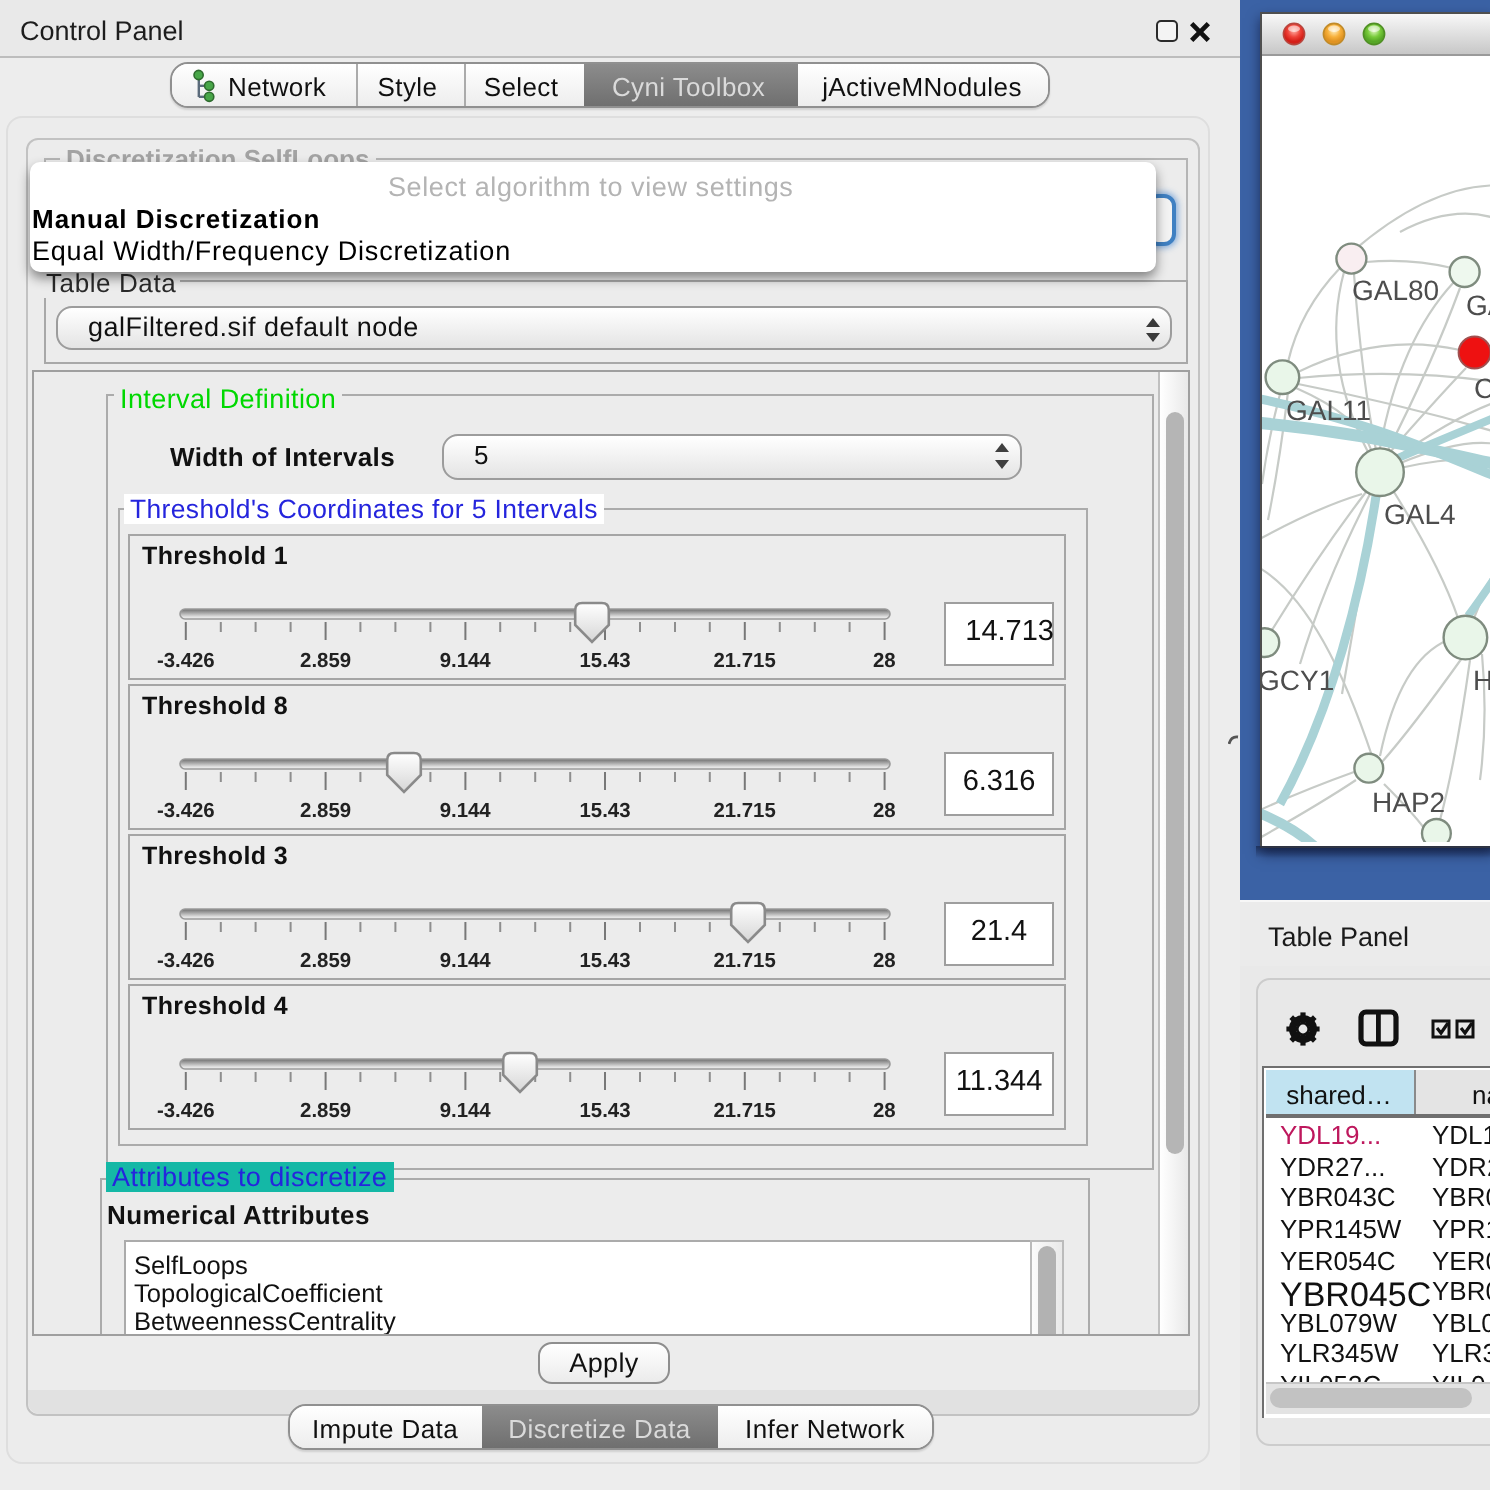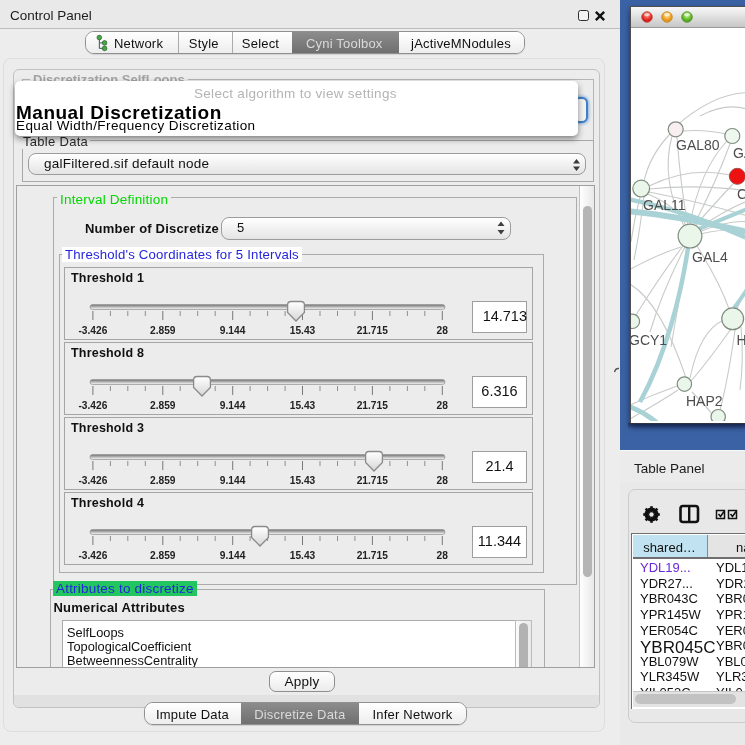--- a/index.html
+++ b/index.html
@@ -53,21 +53,21 @@
 <svg class="abs" style="left:570px;top:158px;" width="13" height="14">
     <path d="M6.5 1 L10 5.5 L3 5.5 Z M6.5 13 L10 8.5 L3 8.5 Z" fill="#3a3a3a"></path>
   </svg>
 
 <div class="abs" style="left:572.5px;top:97px;width:11px;height:22px;border:2.5px solid #3f80c2;border-radius:6px;background:#f3f3f3;box-shadow:0 0 3px 1px rgba(80,140,210,.65);"></div>
 
 <div class="abs" id="viewport" style="left:16px;top:185px;width:577px;height:481px;border:1px solid #9f9f9f;background:#ececec;overflow:hidden;">
 
   <div class="abs" style="left:36px;top:11px;width:522px;height:386px;border:1px solid #ababab;"></div>
   <div class="txt" style="left:40px;top:6px;font-size:13.5px;letter-spacing:0.2px;color:#00d800;background:#ececec;padding:0 3px;">Interval Definition</div>
-  <div class="txt" style="left:68px;top:34.5px;font-size:13px;letter-spacing:0.2px;font-weight:bold;color:#111;">Number of Discretize</div>
+  <div class="txt" style="left:68px;top:34.5px;font-size:13px;letter-spacing:0.2px;font-weight:bold;color:#111;">Width of Intervals</div>
   <div class="abs" style="left:204px;top:31px;width:288px;height:21px;border:1px solid #9c9c9c;border-radius:8px;background:linear-gradient(#ffffff,#e4e4e4);"></div>
   <div class="txt" style="left:220px;top:34px;font-size:13px;color:#111;">5</div>
   <svg class="abs" style="left:478px;top:35px;" width="12" height="14">
       <path d="M6 0.5 L9.5 5 L2.5 5 Z M6 13.5 L9.5 9 L2.5 9 Z" fill="#3f3f3f"></path>
     </svg>
 
   <div class="abs" style="left:42px;top:68px;width:483px;height:317px;border:1px solid #ababab;"></div>
   <div class="txt" style="left:45px;top:61px;font-size:13.2px;letter-spacing:0.2px;color:#2525dd;background:#ffffff;padding:0 3px;">Threshold's Coordinates for 5 Intervals</div>
   <div class="abs" style="left:47px;top:81px;width:467px;height:71px;border:1px solid #a5a5a5;background:#ececec;"></div>
 <div class="txt" style="left:54px;top:84.5px;font-size:12.5px;letter-spacing:0.2px;font-weight:bold;color:#111;">Threshold 1</div>
@@ -252,36 +252,36 @@
       <text x="168.6" y="66.5" font-size="10.2" font-weight="bold" fill="#222" text-anchor="middle" font-family="Liberation Sans">9.144</text>
       <text x="238.5" y="66.5" font-size="10.2" font-weight="bold" fill="#222" text-anchor="middle" font-family="Liberation Sans">15.43</text>
       <text x="308.3" y="66.5" font-size="10.2" font-weight="bold" fill="#222" text-anchor="middle" font-family="Liberation Sans">21.715</text>
       <text x="378.2" y="66.5" font-size="10.2" font-weight="bold" fill="#222" text-anchor="middle" font-family="Liberation Sans">28</text>
 <path d="M 187.6 38 q0,-3.5 3.5,-3.5 h9.8 q3.5,0 3.5,3.5 v7.5 l-8.4,8.5 l-8.4,-8.5 z" fill="url(#thg)" stroke="#8a8a8a" stroke-width="1.3"></path>
 </svg>
 <div class="abs" style="left:455px;top:340px;width:53px;height:30px;border:1px solid #9e9e9e;background:#fff;"></div>
 <div class="txt" style="left:455px;top:347px;width:55px;text-align:center;font-size:14.5px;color:#111;">11.344</div>
 
   <div class="abs" style="left:33px;top:403px;width:493px;height:100px;border:1px solid #ababab;"></div>
-  <div class="txt" style="left:36px;top:394.5px;font-size:13.5px;letter-spacing:0.2px;color:#2525dd;background:#22c55e;padding:0 3px;">Attributes to discretize</div>
+  <div class="txt" style="left:36px;top:394.5px;font-size:13.5px;letter-spacing:0.2px;color:#2525dd;background:#14b8a6;padding:0 3px;">Attributes to discretize</div>
   <div class="txt" style="left:36.5px;top:414px;font-size:13px;letter-spacing:0.2px;font-weight:bold;color:#111;">Numerical Attributes</div>
   <div class="abs" style="left:45px;top:434px;width:452px;height:60px;border:1px solid #ababab;background:#fff;"></div>
   <div class="txt" style="left:50px;top:439px;font-size:12.8px;color:#111;">SelfLoops</div>
   <div class="txt" style="left:50px;top:452.8px;font-size:12.8px;color:#111;">TopologicalCoefficient</div>
   <div class="txt" style="left:50px;top:466.6px;font-size:12.8px;color:#111;">BetweennessCentrality</div>
   <div class="abs" style="left:498px;top:434px;width:15px;height:60px;background:linear-gradient(90deg,#fbfbfb,#e9e9e9);border:1px solid #bbb;"></div>
   <div class="abs" style="left:501.5px;top:436.5px;width:9px;height:48px;border-radius:4.5px;background:#b2b2b2;"></div>
 
   <div class="abs" style="left:561.5px;top:0;width:15.5px;height:481px;background:linear-gradient(90deg,#ffffff,#e7e7e7);border-left:1px solid #c0c0c0;"></div>
   <div class="abs" style="left:565.5px;top:20px;width:9.5px;height:371px;border-radius:5px;background:#b5b5b5;"></div>
 </div>
 
 <div class="abs" style="left:15px;top:81px;width:563px;height:55px;background:#ffffff;border-radius:5px;box-shadow:0 3px 6px rgba(0,0,0,.45);"></div>
 <div class="txt" style="left:194px;top:86px;font-size:13.5px;letter-spacing:0.3px;color:#b4b4b4;">Select algorithm to view settings</div>
-<div class="txt" style="left:16px;top:101.5px;font-size:19px;letter-spacing:0.5px;font-weight:bold;color:#000;">Manual Discretization</div>
+<div class="txt" style="left:16px;top:101.5px;font-size:13px;letter-spacing:0.5px;font-weight:bold;color:#000;">Manual Discretization</div>
 <div class="txt" style="left:16px;top:118px;font-size:13.5px;letter-spacing:0.4px;color:#000;">Equal Width/Frequency Discretization</div>
 
 <div class="abs" style="left:269px;top:671px;width:64px;height:19px;border:1px solid #8e8e8e;border-radius:7px;background:linear-gradient(#ffffff,#ebebeb);"></div>
 <div class="txt" style="left:269px;top:673.5px;width:66px;text-align:center;font-size:13.5px;letter-spacing:0.2px;color:#111;">Apply</div>
 
 <div class="abs" style="left:144px;top:702px;width:323px;height:23px;border:1px solid #909090;border-radius:9px;box-sizing:border-box;box-shadow:0 1px 1px rgba(0,0,0,0.12);"></div>
 <div class="abs" style="left:145px;top:703px;width:321px;height:21px;border-radius:8px;overflow:hidden;">
  <div class="abs" style="left:0;top:0;width:95.5px;height:21px;background:linear-gradient(#ffffff,#ededed);"></div>
  <div class="abs" style="left:95.5px;top:0;width:118.5px;height:21px;background:linear-gradient(#8c8c8c,#6f6f6f);"></div>
  <div class="abs" style="left:214px;top:0;width:107px;height:21px;background:linear-gradient(#ffffff,#ededed);"></div>
@@ -404,21 +404,21 @@
  <path d="M718.5,514 l2,2.5 l3.5,-5" stroke-width="1.6"></path>
  <path d="M730.5,514 l2,2.5 l3.5,-5" stroke-width="1.6"></path>
 </g>
 </svg>
 <div class="abs" style="left:631px;top:533px;width:114px;height:175px;border-top:1.5px solid #6f6f6f;border-left:1.5px solid #6f6f6f;background:#fff;"></div>
 <div class="abs" style="left:632.5px;top:534.5px;width:75px;height:23.5px;background:#c1e3f1;border-right:1px solid #8a8a8a;box-sizing:border-box;"></div>
 <div class="abs" style="left:707.5px;top:534.5px;width:37.5px;height:23.5px;background:#e4e4e4;"></div>
 <div class="abs" style="left:632.5px;top:557px;width:112.5px;height:1.5px;background:#6f6f6f;"></div>
 <div class="txt" style="left:632px;top:540px;width:75px;text-align:center;font-size:13px;color:#111;">shared…</div>
 <div class="txt" style="left:736px;top:540px;font-size:13px;color:#111;">na</div>
-<div class="txt" style="left:640px;top:560.3px;font-size:13px;color:#6d28d9;">YDL19...</div>
+<div class="txt" style="left:640px;top:560.3px;font-size:13px;color:#be185d;">YDL19...</div>
 <div class="txt" style="left:716px;top:560.3px;font-size:13px;color:#111;">YDL1</div>
 <div class="txt" style="left:640px;top:575.8px;font-size:13px;color:#111;">YDR27...</div>
 <div class="txt" style="left:716px;top:575.8px;font-size:13px;color:#111;">YDR2</div>
 <div class="txt" style="left:640px;top:591.4px;font-size:13px;color:#111;">YBR043C</div>
 <div class="txt" style="left:716px;top:591.4px;font-size:13px;color:#111;">YBR0</div>
 <div class="txt" style="left:640px;top:606.9px;font-size:13px;color:#111;">YPR145W</div>
 <div class="txt" style="left:716px;top:606.9px;font-size:13px;color:#111;">YPR1</div>
 <div class="txt" style="left:640px;top:622.5px;font-size:13px;color:#111;">YER054C</div>
 <div class="txt" style="left:716px;top:622.5px;font-size:13px;color:#111;">YER0</div>
 <div class="txt" style="left:640px;top:638.0px;font-size:17px;color:#111;">YBR045C</div>

